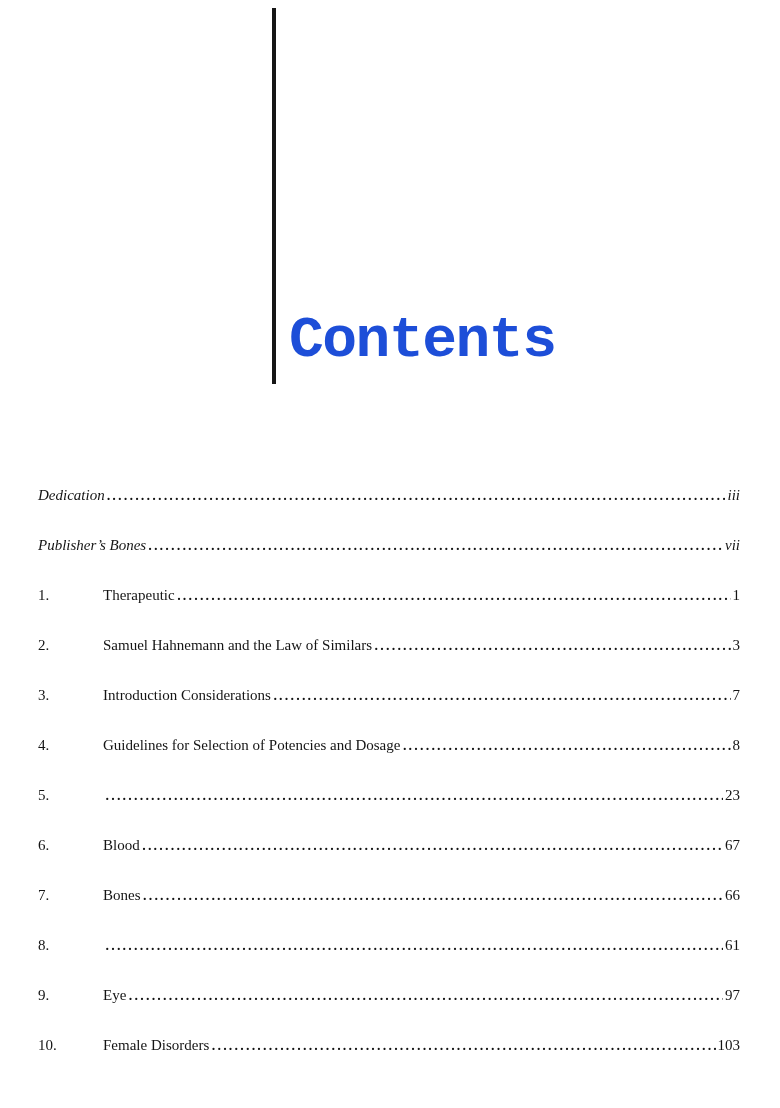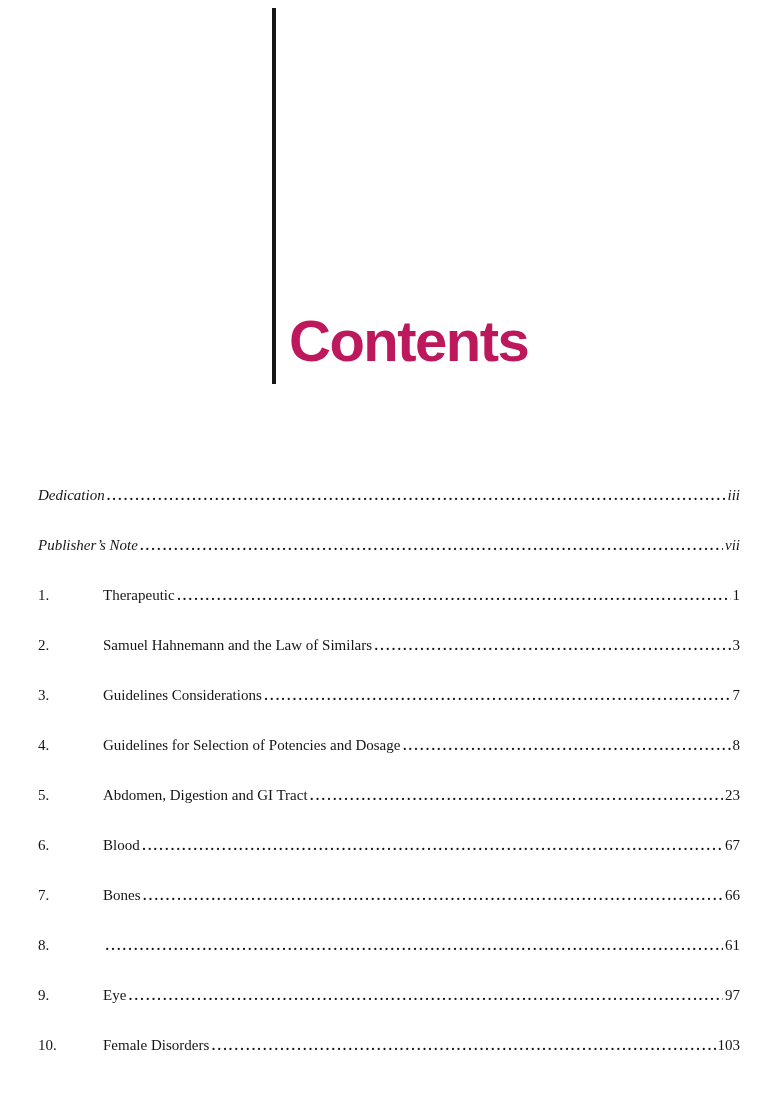--- a/index.html
+++ b/index.html
@@ -7,23 +7,23 @@
     width: 780px; height: 1108px; overflow: hidden;
     background: #ffffff; position: relative;
     font-family: "Liberation Serif", serif; color: #141414;
   }
   .vbar {
     position: absolute; left: 272px; top: 8px;
     width: 4px; height: 376px; background: #161616;
   }
   .title {
     position: absolute; left: 289px; top: 312px;
-    font-family: Liberation Sans, sans-serif; font-weight: bold;
+    font-family: Liberation Mono, monospace; font-weight: bold;
     font-size: 58px; letter-spacing: -1.5px; line-height: 1;
-    color: #be185d; margin: 0;
+    color: #1d4ed8; margin: 0;
   }
   .toc { position: absolute; left: 38px; top: 476px; width: 702px; }
   .row {
     display: flex; align-items: baseline;
     height: 50px; font-size: 15px; line-height: 36px;
     white-space: nowrap;
   }
   .row.italic { font-style: italic; }
   .num { width: 65px; flex: 0 0 65px; }
   .label { flex: 0 0 auto; }
@@ -42,52 +42,51 @@
 <div class="vbar"></div>
 <h1 class="title">Contents</h1>
 
 <div class="toc">
   <div class="row italic">
     <span class="label">Dedication</span>
     <span class="leader"></span>
     <span class="page">iii</span>
   </div>
   <div class="row italic">
-    <span class="label">Publisher’s Note</span>
+    <span class="label">Publisher’s Bones</span>
     <span class="leader"></span>
     <span class="page">vii</span>
   </div>
 
   <div class="row">
     <span class="num">1.</span>
     <span class="label">Therapeutic</span>
     <span class="leader"></span>
     <span class="page">1</span>
   </div>
   <div class="row">
     <span class="num">2.</span>
     <span class="label">Samuel Hahnemann and the Law of Similars</span>
     <span class="leader"></span>
     <span class="page">3</span>
   </div>
   <div class="row">
     <span class="num">3.</span>
-    <span class="label">Guidelines Considerations</span>
+    <span class="label">Introduction Considerations</span>
     <span class="leader"></span>
     <span class="page">7</span>
   </div>
   <div class="row">
     <span class="num">4.</span>
     <span class="label">Guidelines for Selection of Potencies and Dosage</span>
     <span class="leader"></span>
     <span class="page">8</span>
   </div>
   <div class="row">
     <span class="num">5.</span>
-    <span class="label">Abdomen, Digestion and GI Tract</span>
     <span class="leader"></span>
     <span class="page">23</span>
   </div>
   <div class="row">
     <span class="num">6.</span>
     <span class="label">Blood</span>
     <span class="leader"></span>
     <span class="page">67</span>
   </div>
   <div class="row">

